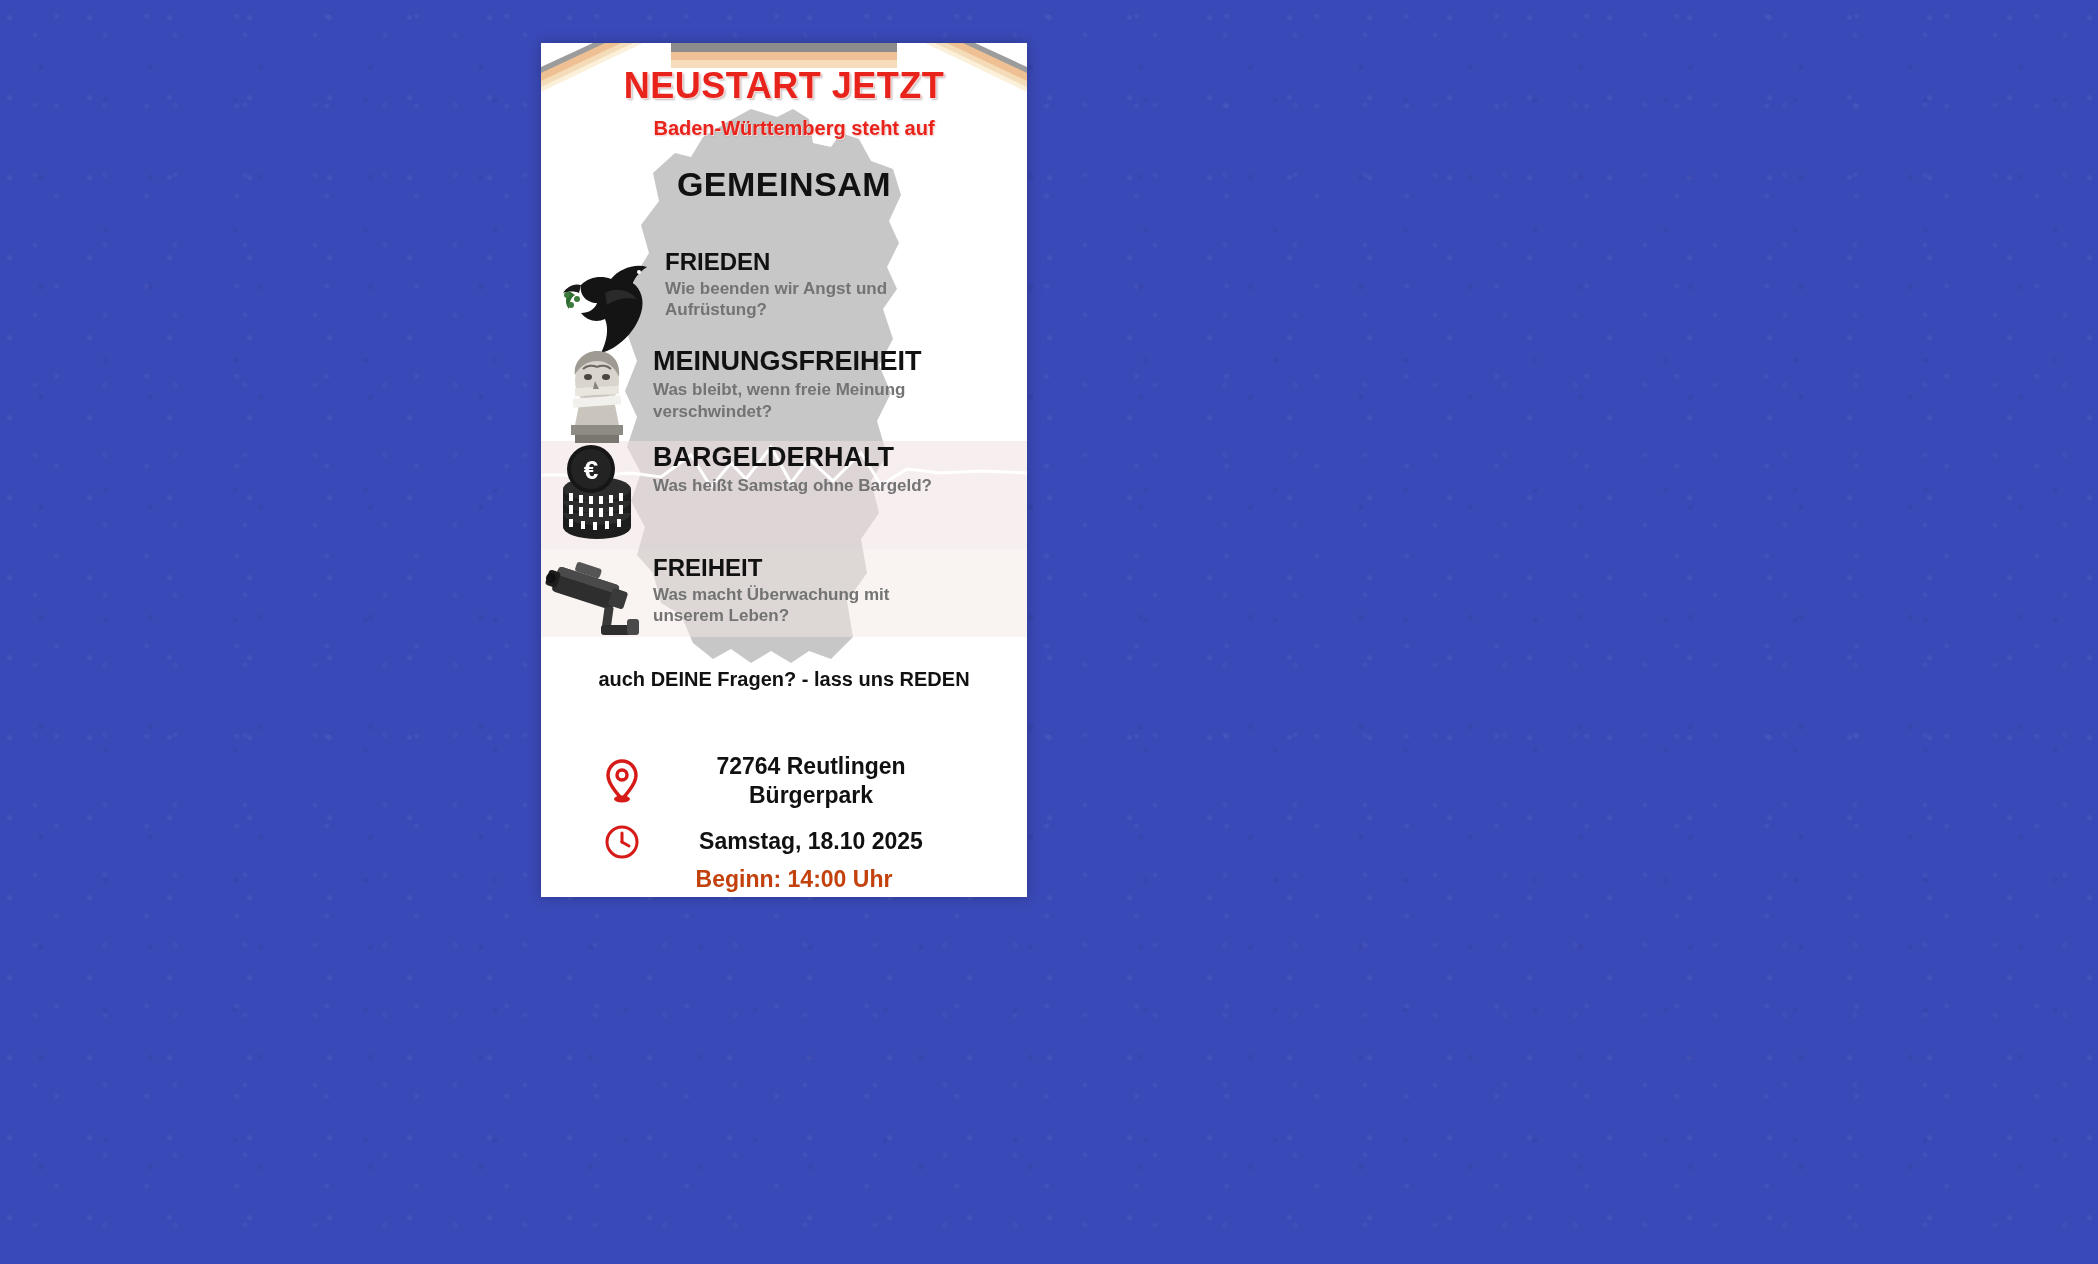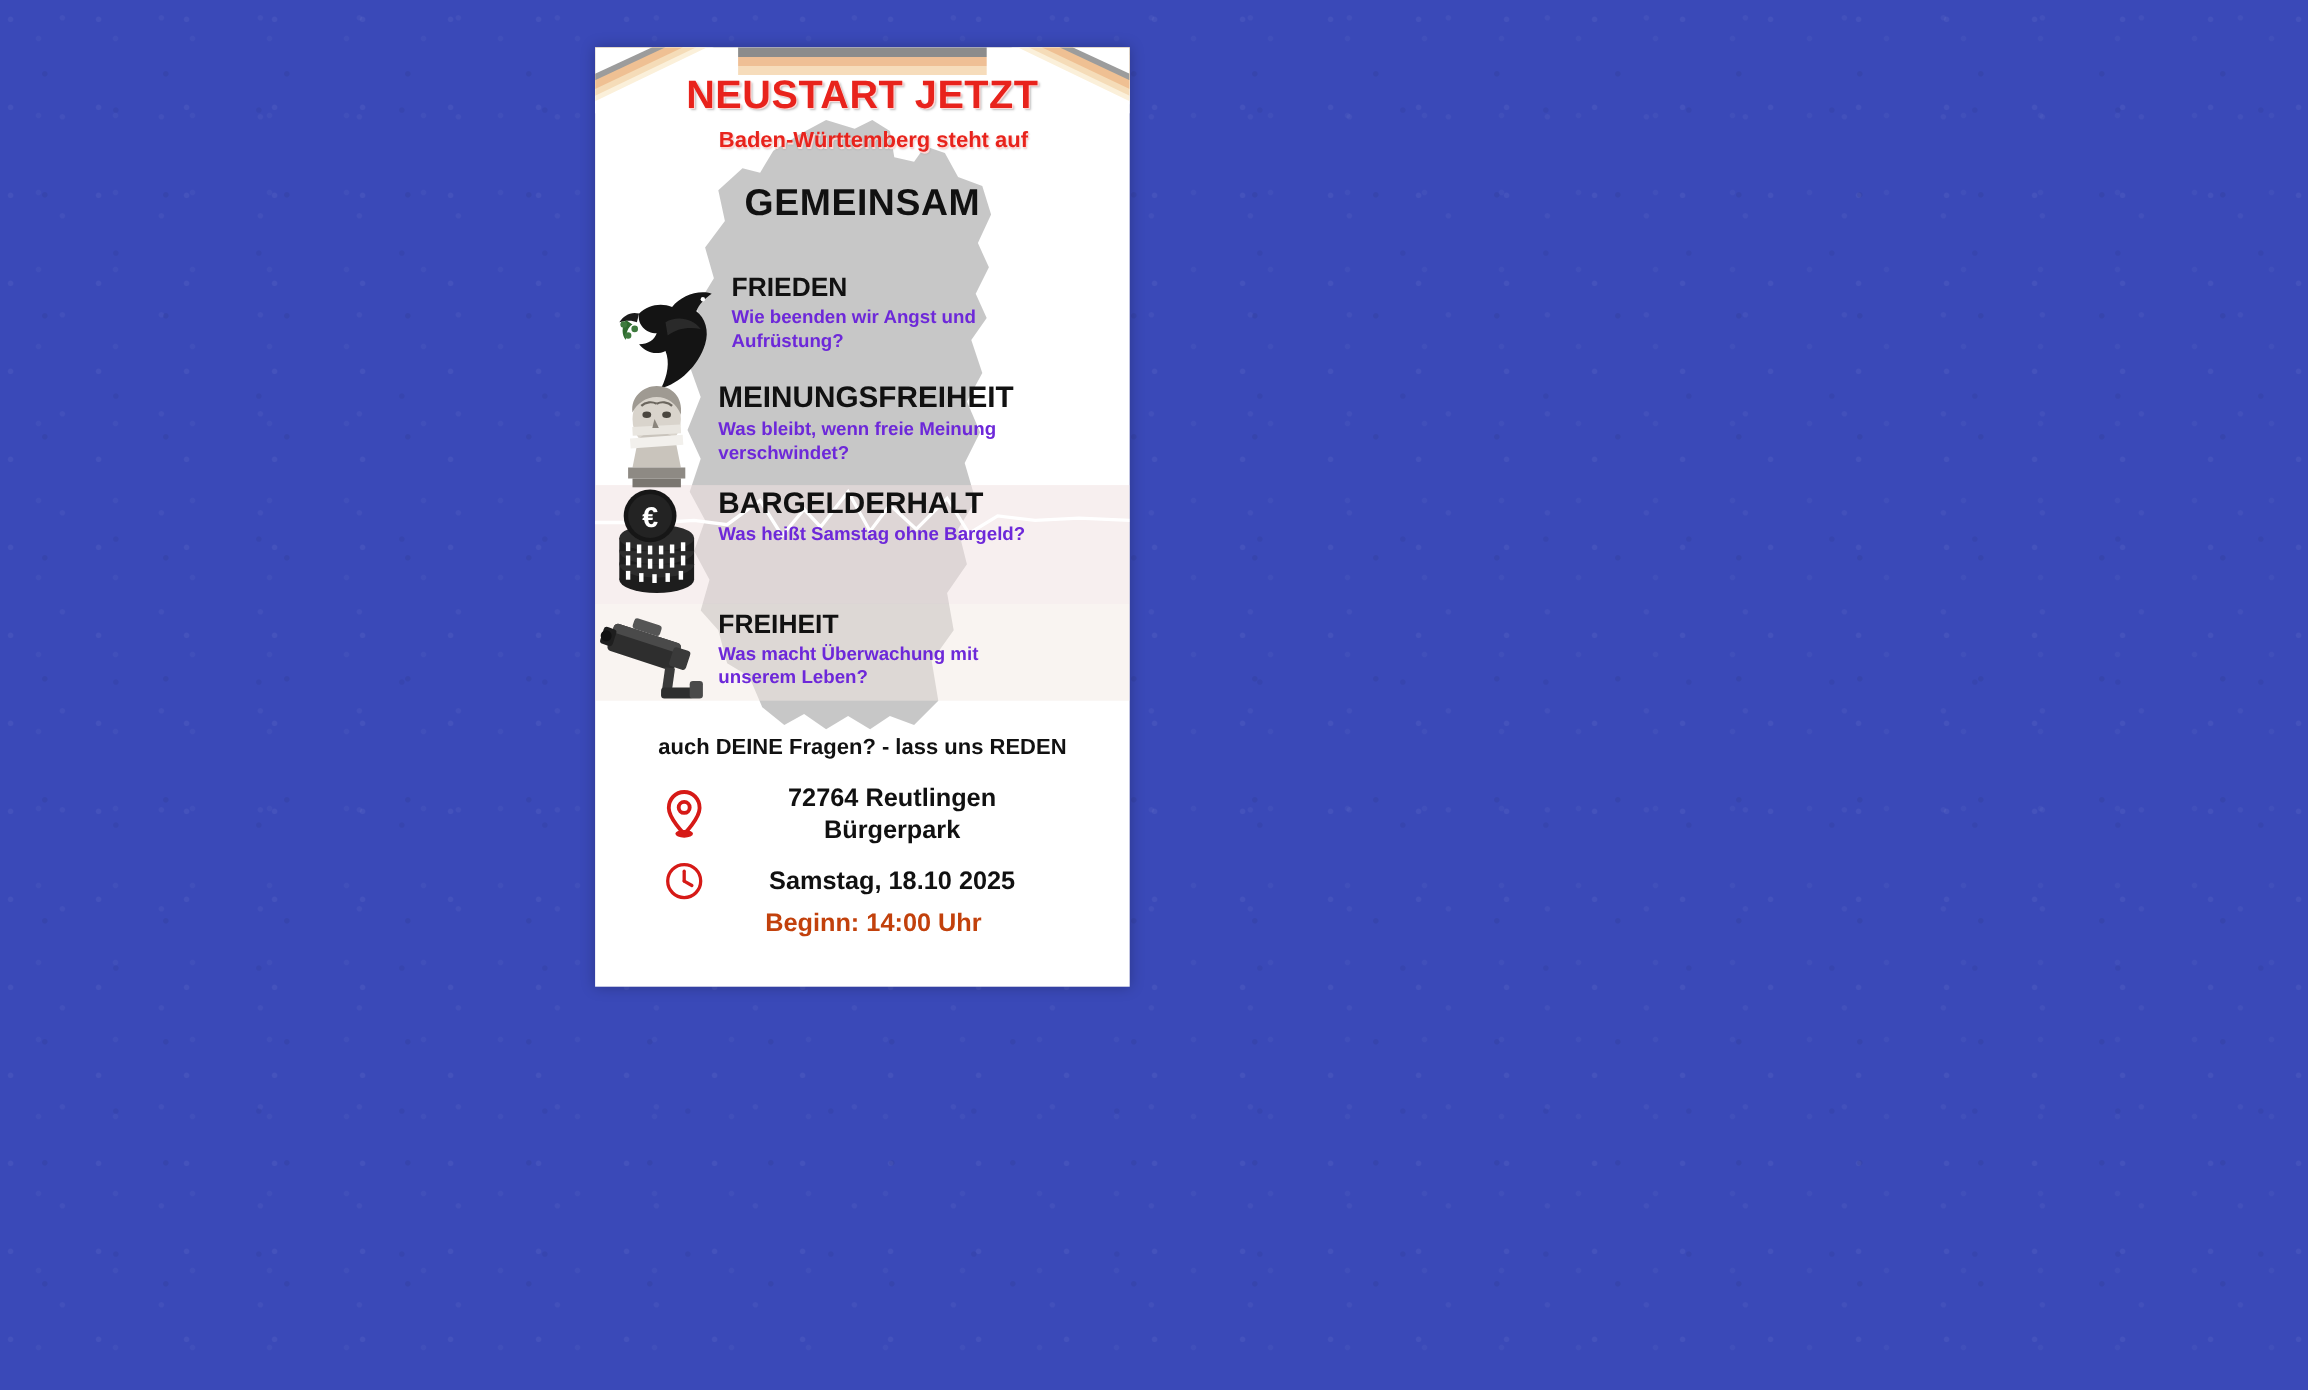--- a/index.html
+++ b/index.html
@@ -183,21 +183,21 @@
   .topic-title {
     font-size: 24px;
     font-weight: bold;
     color: #111111;
     line-height: 1.05;
     margin-bottom: 4px;
   }
   .topic-q {
     font-size: 17px;
     font-weight: bold;
-    color: #6d28d9;
+    color: #737373;
     line-height: 1.25;
     max-width: 310px;
   }
 
   .topic-frieden { top: 206px; padding-left: 12px; }
   .topic-meinung { top: 304px; }
   .topic-bargeld { top: 400px; }
   .topic-freiheit { top: 512px; }
 
   .topic-meinung .topic-title,
@@ -216,20 +216,21 @@
   .info-block {
     position: absolute;
     top: 668px;
     width: 100%;
   }
   .info-row {
     display: flex;
     align-items: center;
     justify-content: flex-start;
     padding-left: 52px;
+    margin-top: 41px;
   }
   .info-icon {
     width: 58px;
     min-width: 58px;
     display: flex;
     justify-content: center;
     align-items: center;
   }
   .info-text {
     font-size: 23px;

